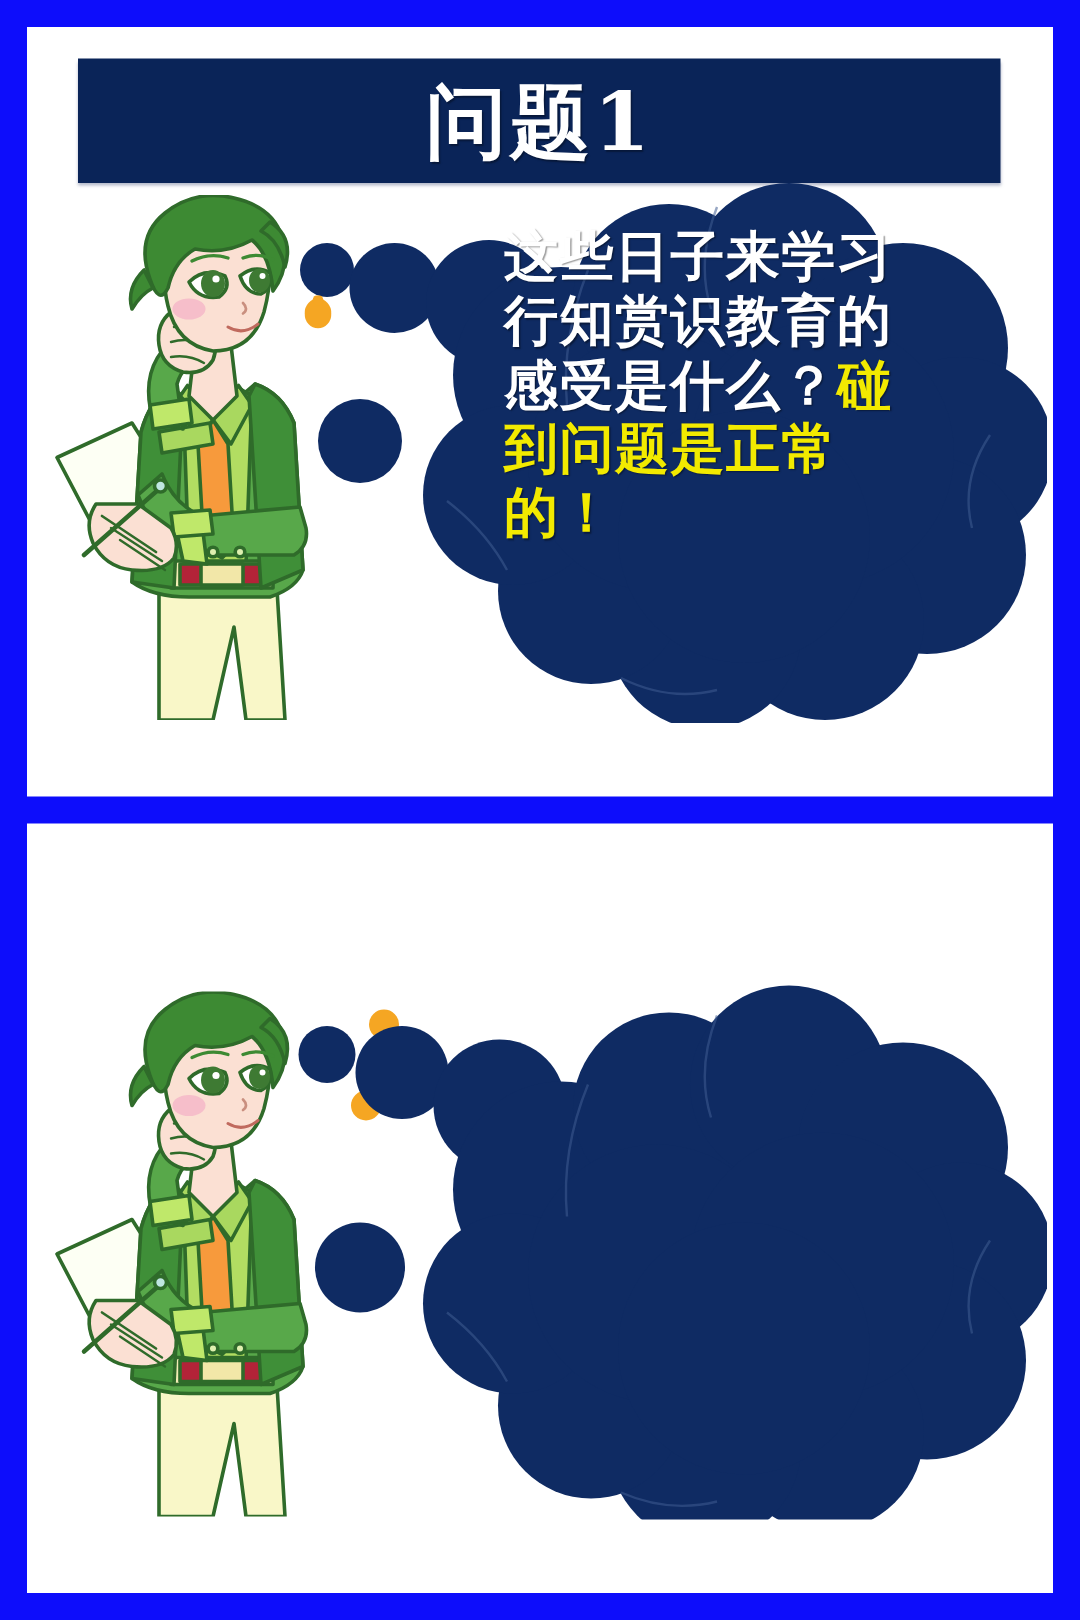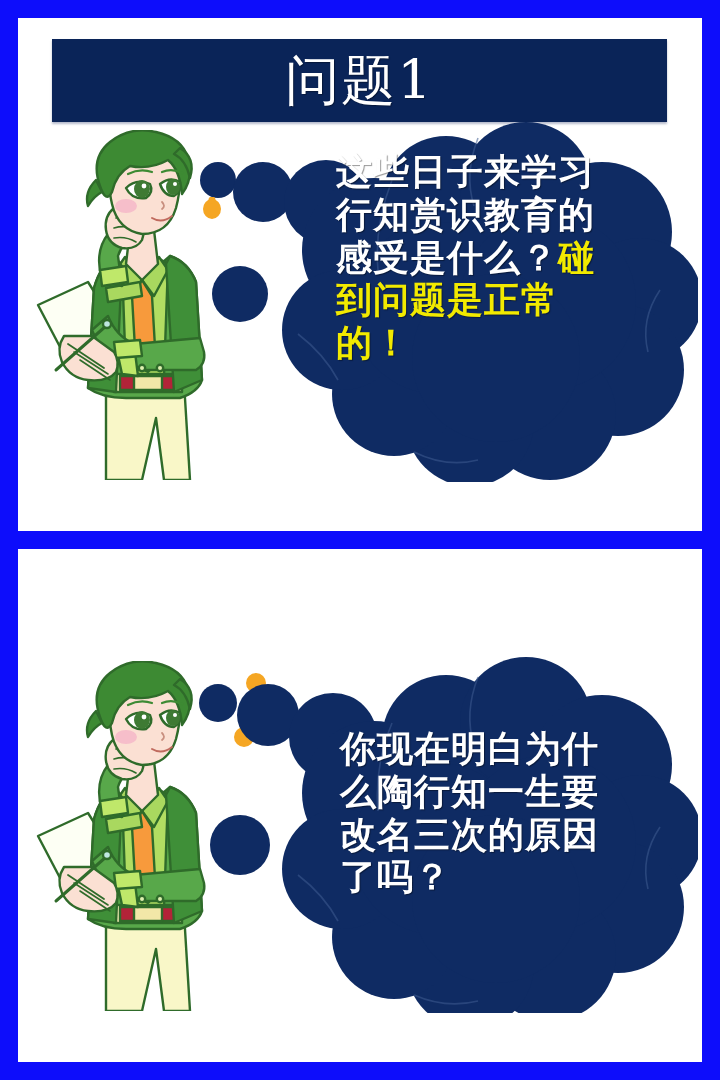--- a/index.html
+++ b/index.html
@@ -42,21 +42,21 @@
     background: #0a2458;
     display: flex;
     align-items: center;
     justify-content: center;
     box-shadow: 0 2px 2px rgba(120,130,160,.55);
   }
   .title-text {
     color: #ffffff;
     font-family: "DejaVu Serif", "Liberation Serif", serif;
     font-size: 54px;
-    font-weight: 400;
+    font-weight: 700;
     letter-spacing: 2px;
     line-height: 1;
     text-shadow: 1px 1px 1px rgba(0,0,0,.35);
     white-space: nowrap;
   }
 
   
   .art {
     position: absolute;
     left: 0;
@@ -323,21 +323,20 @@
           <g fill="none" stroke="#3f5c91" stroke-width="1.6" opacity="0.55">
             <path d="M214 70 Q196 114 200 158"></path>
             <path d="M300 24 Q286 60 296 92"></path>
             <path d="M482 174 Q462 204 470 236"></path>
             <path d="M120 222 Q146 242 160 268"></path>
             <path d="M236 342 Q268 356 300 348"></path>
           </g>
         </svg>
       </div>
 
-      <div class="bubble-text" id="bubble-text-2"><span class="run">你现在明白为什么陶行知一生要改名三次的原因了吗？</span><span class="hl"></span></div>
 
     </div>
   </div>
 
   <div style="position:absolute;left:203px;top:197px;width:18px;height:22px;">
     <svg viewBox="0 0 18 22" xmlns="http://www.w3.org/2000/svg">
       <ellipse cx="9" cy="12" rx="9" ry="10" fill="#f5a623"></ellipse>
       <circle cx="9" cy="3" r="3.5" fill="#f5a623"></circle>
     </svg>
   </div>

